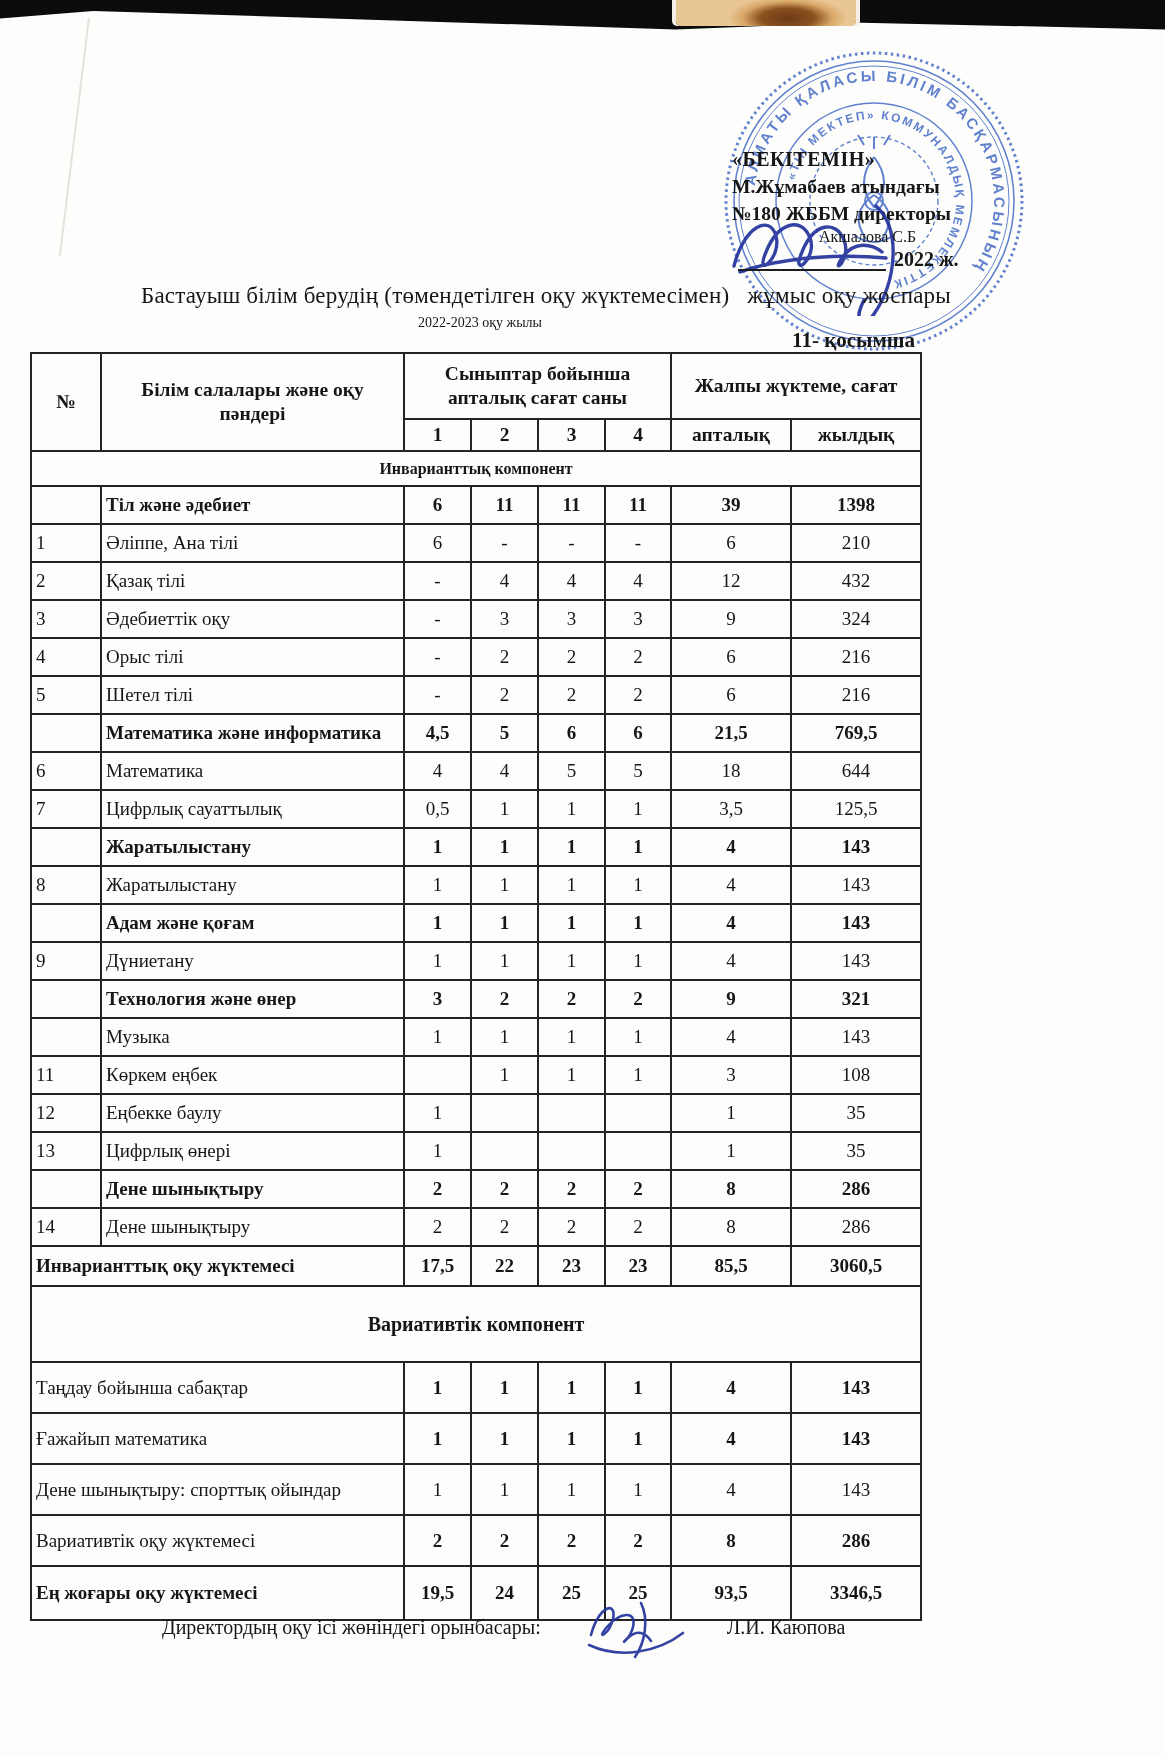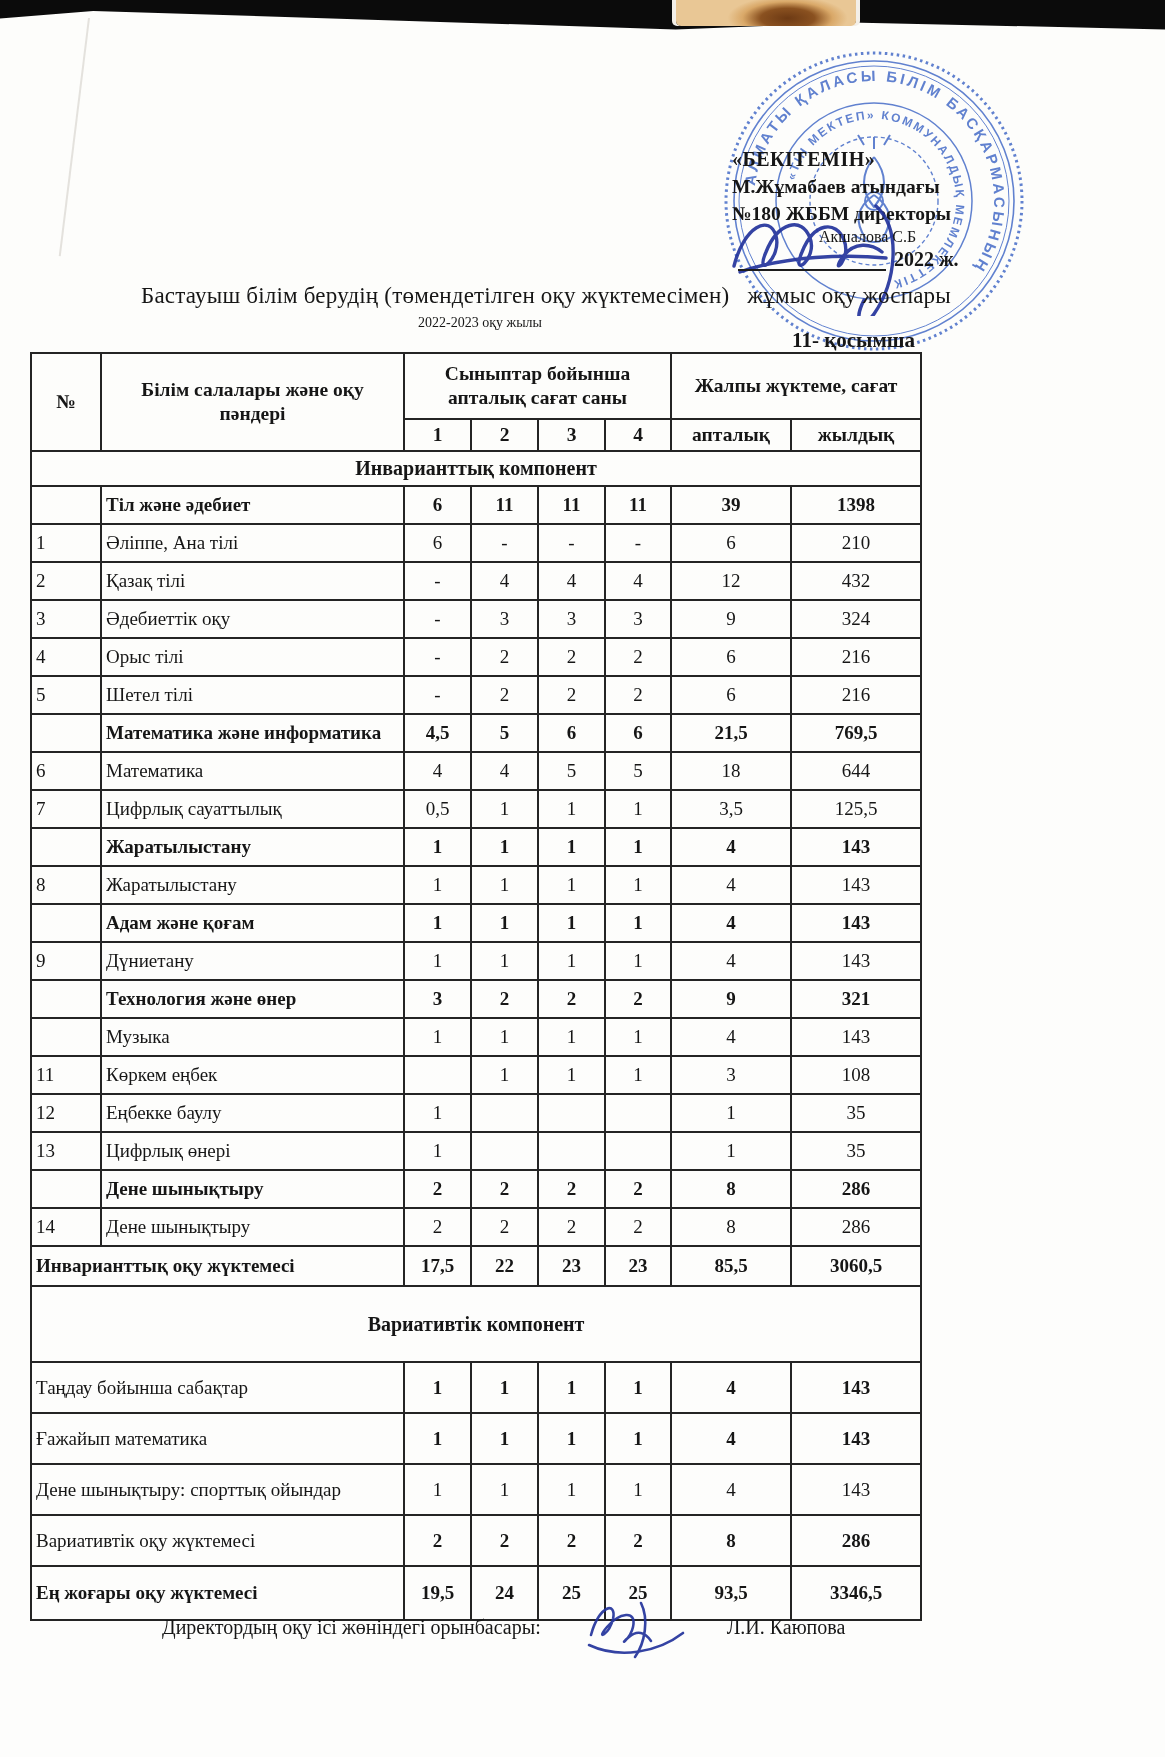--- a/index.html
+++ b/index.html
@@ -34,21 +34,21 @@
   .subtitle{position:absolute;left:40px;top:315px;width:880px;text-align:center;font-size:14px;}
   .annex{position:absolute;left:700px;top:328px;width:215px;text-align:right;font-size:21px;font-weight:bold;}
   
   table.plan{position:absolute;left:30px;top:352px;width:890px;border-collapse:collapse;
     table-layout:fixed;font-size:19px;}
   table.plan th,table.plan td{border:2px solid #242424;padding:0 4px;vertical-align:middle;
     overflow:hidden;}
   table.plan thead th{font-weight:bold;text-align:center;font-size:19.5px;line-height:1.25;}
   .h1 th{height:64px;}
   .h2 th{height:30px;}
-  .section-row td{height:33px;text-align:center;font-weight:bold;font-size:20px;}
+  .section-row td{height:33px;text-align:center;font-weight:bold;font-size:16px;}
   .section2-row td{height:74px;text-align:center;font-weight:bold;font-size:20px;}
   tbody.inv td{height:36px;}
   tbody.inv tr.total td{height:38px;}
   tbody.var td{height:49px;}
   tbody.var tr:last-child td{height:52px;}
   td.numcol{text-align:left;padding-left:8px;}
   td.sub{text-align:left;padding-left:12px;}
   td.val{text-align:center;}
   .b{font-weight:bold;}
   

